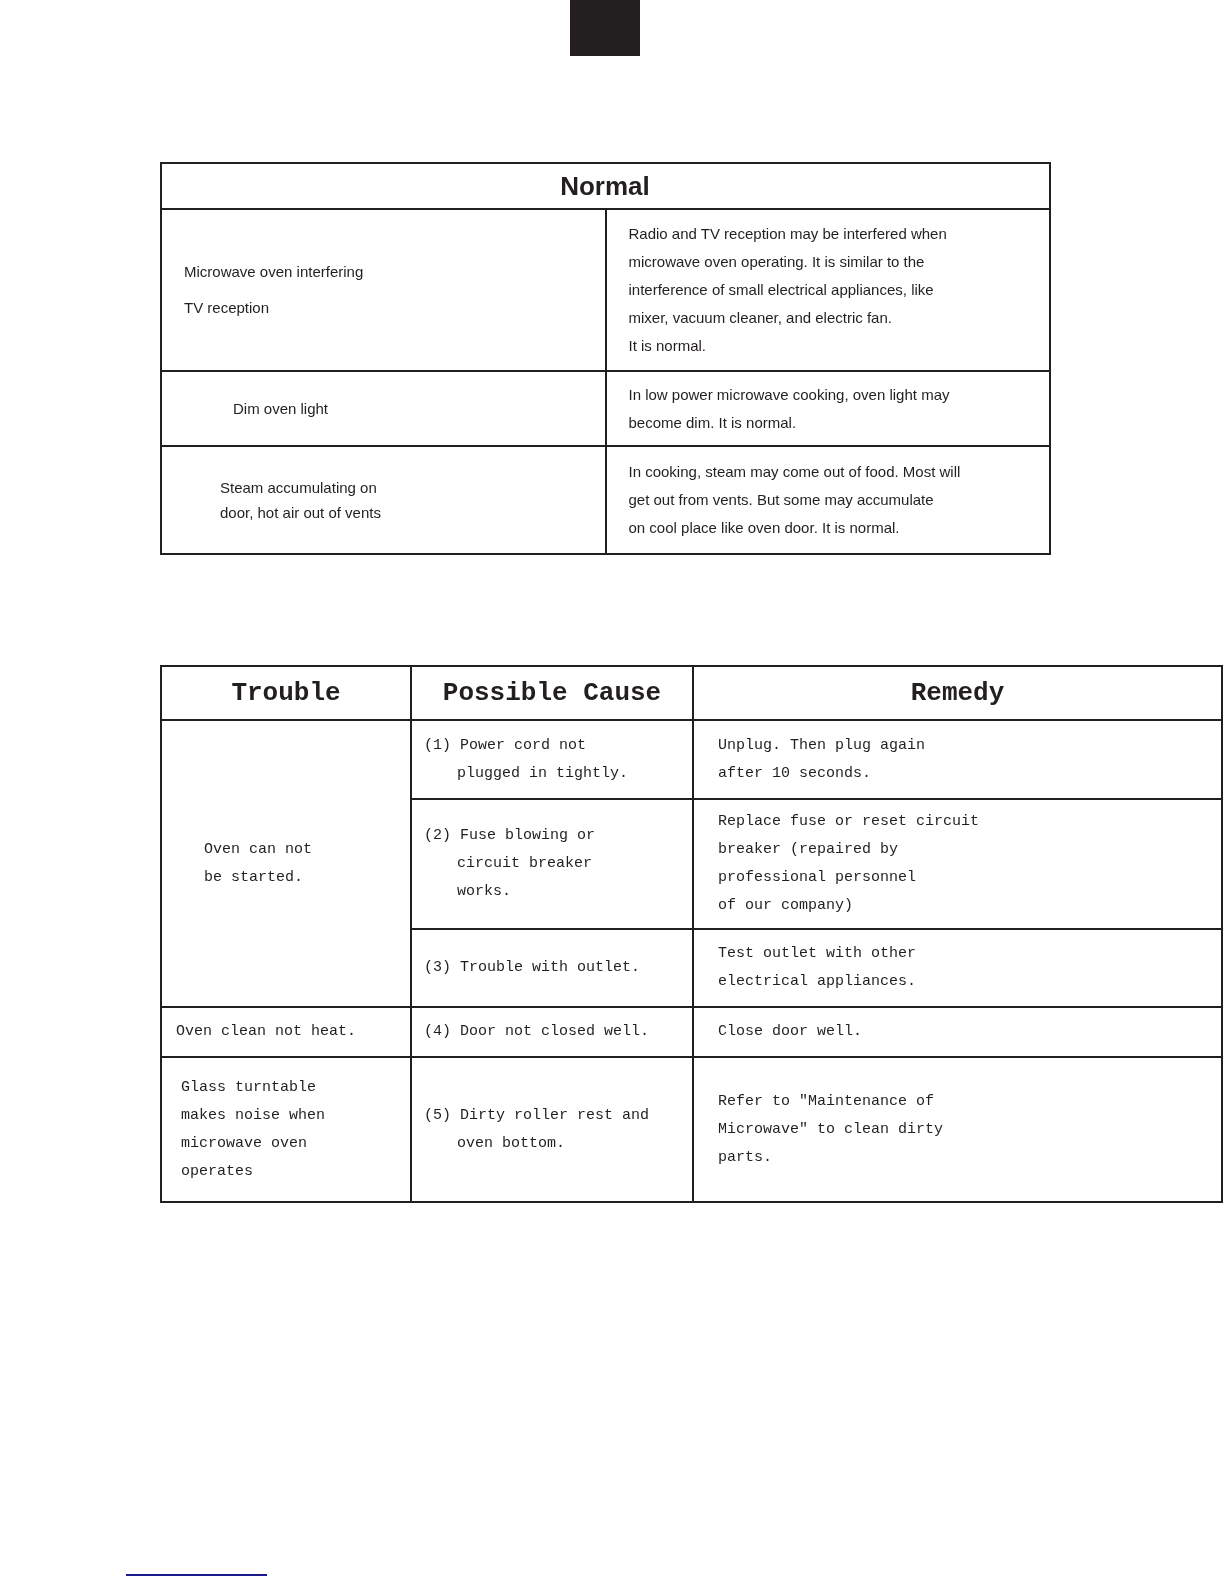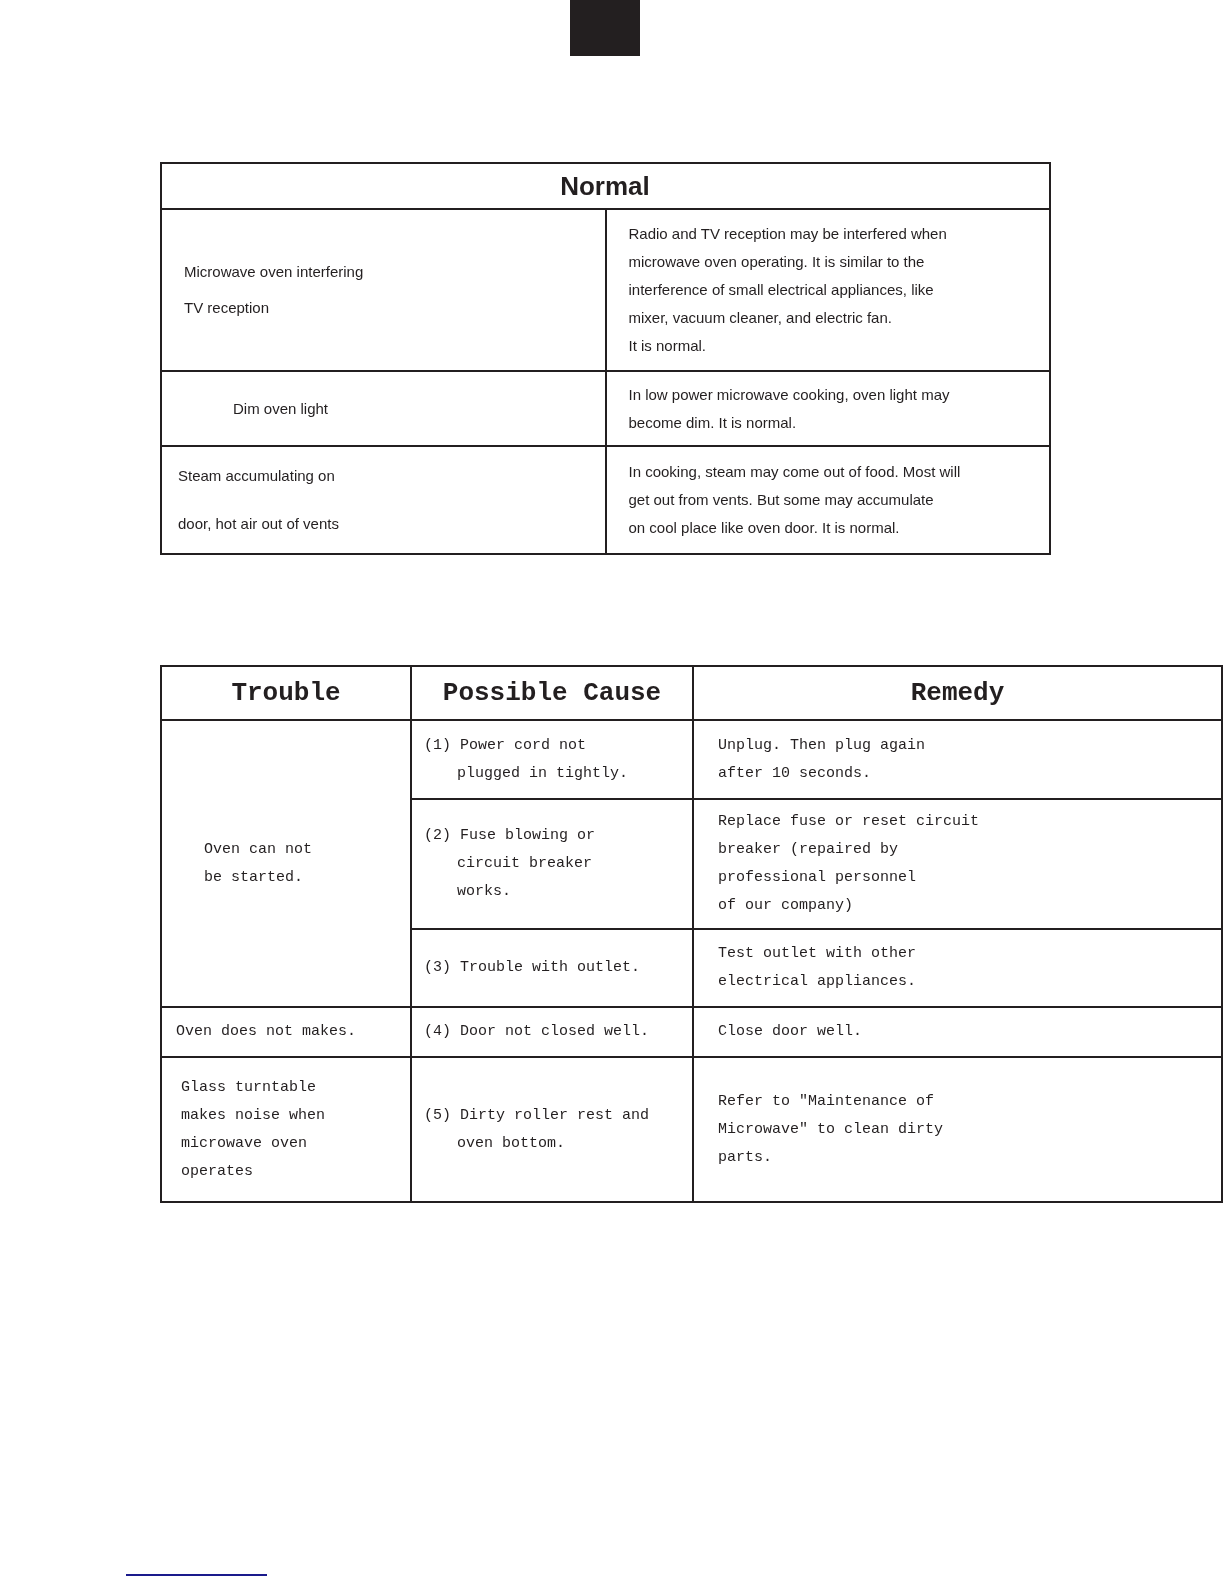--- a/index.html
+++ b/index.html
@@ -41,21 +41,21 @@
 interference of small electrical appliances, like
 mixer, vacuum cleaner, and electric fan.
 It is normal.</td>
   </tr>
   <tr style="height:75px;">
     <td class="c1 pre" style="padding-left:71px;">Dim oven light</td>
     <td class="cell-pad pre">In low power microwave cooking, oven light may
 become dim. It is normal.</td>
   </tr>
   <tr style="height:108px;">
-    <td class="c1 pre" style="padding-left:16px; line-height:48px;">Steam accumulating on
+    <td class="c1 pre" style="padding-left:58px; line-height:25px;">Steam accumulating on
 door, hot air out of vents</td>
     <td class="cell-pad pre">In cooking, steam may come out of food. Most will
 get out from vents. But some may accumulate
 on cool place like oven door. It is normal.</td>
   </tr>
 </tbody>
   </table>
 
 <table id="trouble-table">
   <tbody>
@@ -89,21 +89,21 @@
   </tr>
   <tr style="height:78px;">
     <td class="cause">
       <span class="num">(3)</span>
       <span>Trouble with outlet.</span>
     </td>
     <td class="remedy pre">Test outlet with other
 electrical appliances.</td>
   </tr>
   <tr style="height:50px;">
-    <td class="pre" style="padding-left:14px;">Oven does not makes.</td>
+    <td class="pre" style="padding-left:14px;">Oven clean not heat.</td>
     <td class="cause">
       <span class="num">(4)</span>
       <span>Door not closed well.</span>
     </td>
     <td class="remedy pre">Close door well.</td>
   </tr>
   <tr style="height:145px;">
     <td class="pre" style="padding-left:19px;">Glass turntable
 makes noise when
 microwave oven

